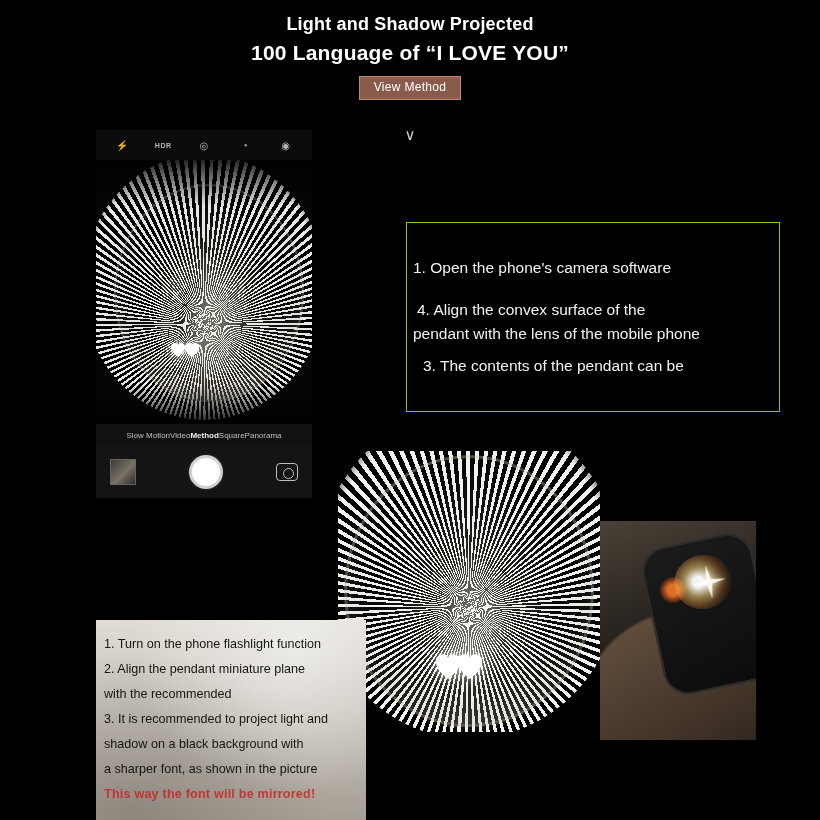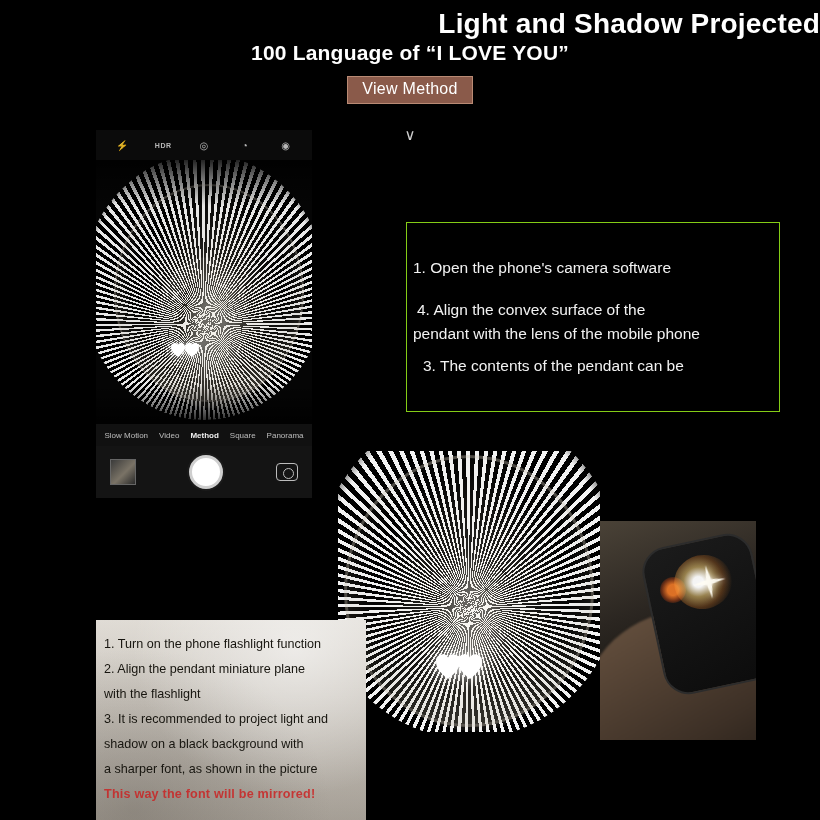--- a/index.html
+++ b/index.html
@@ -17,39 +17,38 @@
     color: #fff;
   }
 
   
   .title-block {
     position: absolute;
     top: 10px; left: 0; width: 820px;
     text-align: center;
   }
   .title-line1 {
-    font-size: 28px;
+    font-size: 18px;
     font-weight: bold;
     color: #ffffff;
     letter-spacing: .2px;
     line-height: 28px;
-    text-align: right;
   }
   .title-line2 {
     font-size: 21px;
     font-weight: bold;
     color: #ffffff;
     letter-spacing: .2px;
     line-height: 30px;
   }
   .view-method {
     display: inline-block;
     margin-top: 8px;
     padding: 3px 14px 5px 14px;
-    font-size: 16px;
+    font-size: 12px;
     color: #ffffff;
     background: #8a5a4a;
     border: 1px solid #b98a74;
     letter-spacing: .3px;
   }
   .chevron {
     position: absolute;
     top: 126px; left: 0; width: 820px;
     text-align: center;
     font-size: 15px;
@@ -142,21 +141,20 @@
   .vf-dark-bottom {
     position: absolute; left: 0; bottom: 0; width: 100%; height: 40px;
     background: linear-gradient(to top, rgba(0,0,0,.88), rgba(0,0,0,0));
     pointer-events: none;
   }
 
   .mode-strip {
     display: flex;
     align-items: center;
     justify-content: center;
-    gap: 11px;
     height: 22px;
     background: #111;
     color: #efefef;
     font-size: 8px;
   }
   .mode-strip .mode { opacity: .75; }
   .mode-strip .mode.active { opacity: 1; font-weight: bold; }
 
   .shutter-bar {
     position: relative;
@@ -413,21 +411,21 @@
     <svg class="flash-cross" viewBox="0 0 34 34" xmlns="http://www.w3.org/2000/svg">
       <path d="M17 0l2.6 14.4L34 17l-14.4 2.6L17 34l-2.6-14.4L0 17l14.4-2.6z" fill="#fffdf4" opacity="0.9"></path>
     </svg>
   </div>
 
   <div class="photo-bl">
     <div class="bl-texture"></div>
     <div class="bl-text">
       <div>1. Turn on the phone flashlight function</div>
       <div>2. Align the pendant miniature plane</div>
-      <div>with the flashlight</div>
+      <div>with the recommended</div>
       <div>3. It is recommended to project light and</div>
       <div>shadow on a black background with</div>
       <div>a sharper font, as shown in the picture</div>
       <div class="bl-note">This way the font will be mirrored!</div>
     </div>
   </div>
 
 </div>
 
 </body></html>

